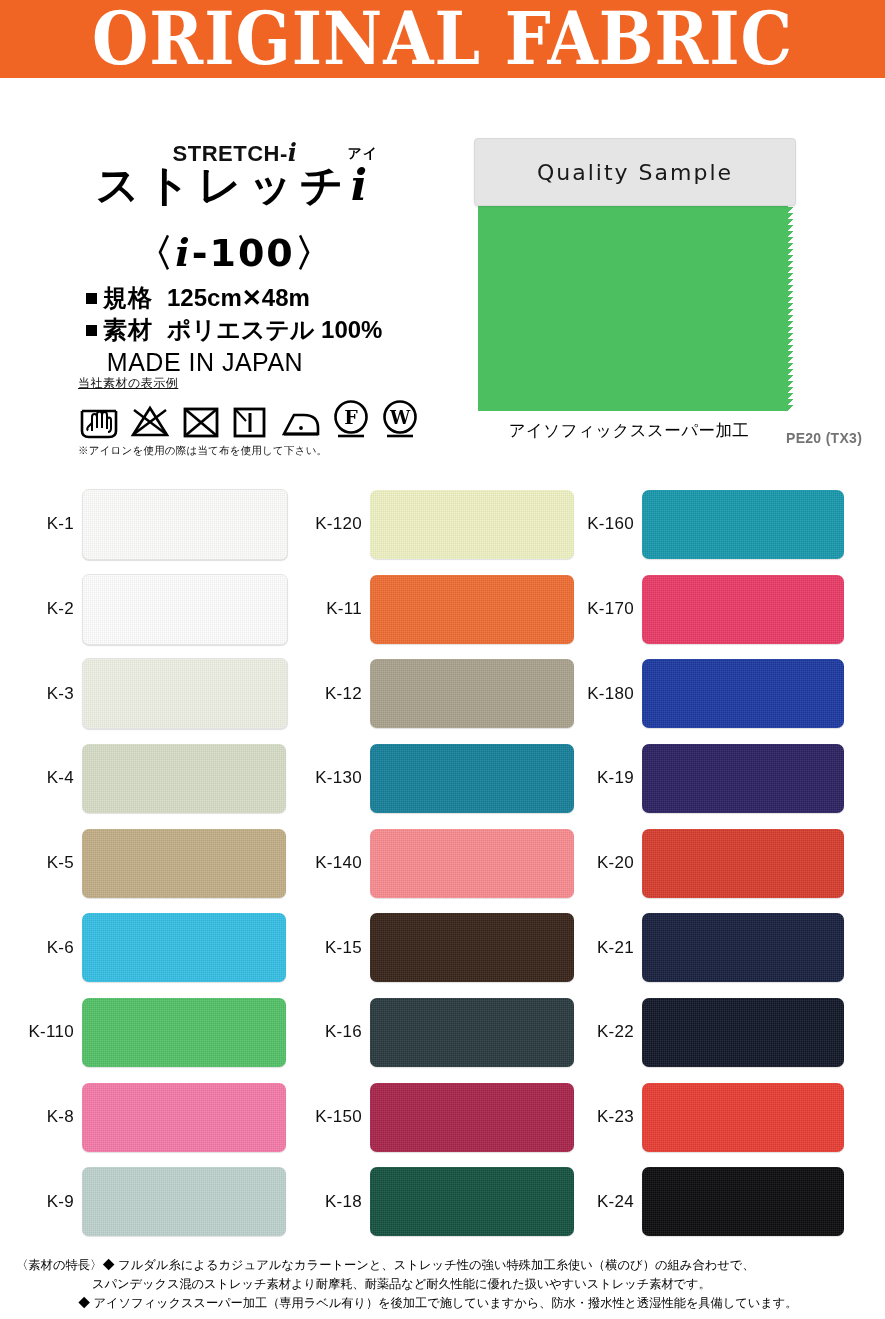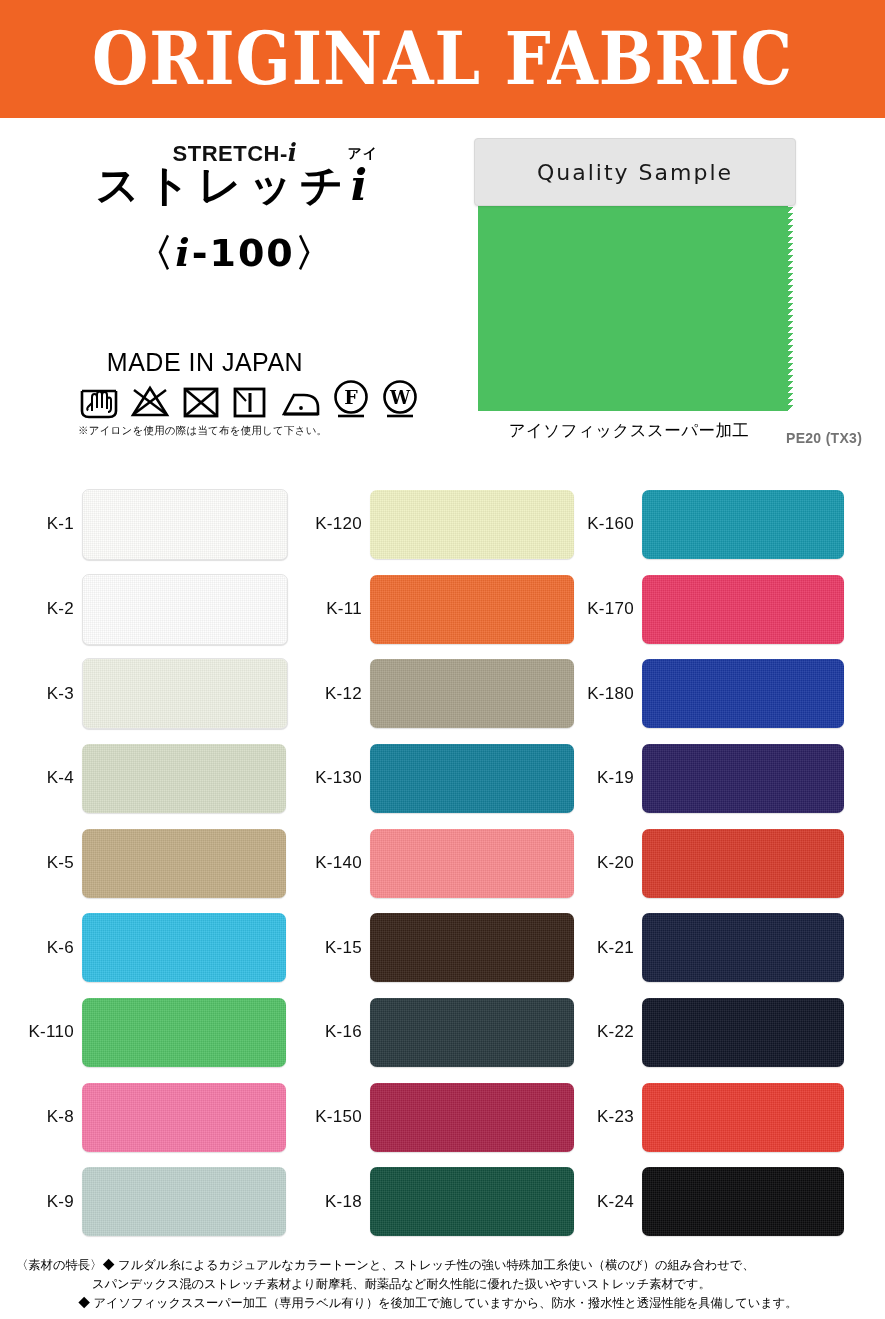--- a/index.html
+++ b/index.html
@@ -12,21 +12,21 @@
     background: #ffffff;
     font-family: "Liberation Sans", sans-serif;
     overflow: hidden;
     position: relative;
   }
 
   
   .banner {
     position: absolute;
     left: 0; top: 0;
-    width: 885px; height: 118px;
+    width: 885px; height: 78px;
     background: #f06424;
     overflow: hidden;
   }
   .banner-title {
     position: absolute;
     left: 0; right: 0;
     top: 50%;
     transform: translateY(-50%);
     text-align: center;
     color: #ffffff;
@@ -311,25 +311,34 @@
     <div class="jp-title">
       <span>ストレッチ</span><span class="i-big">i</span>
       <span class="ruby-ai">アイ</span>
     </div>
   </div>
 
   <div class="model-line">
     <span>〈</span><span class="i-big">i</span><span>-100</span><span>〉</span>
   </div>
 
+  <div class="spec-list">
+    <div class="spec-row">
+      <span class="spec-bullet"></span><span class="spec-label">規格</span><span class="spec-value">125cm✕48m</span>
+    </div>
+    <div class="spec-row">
+      <span class="spec-bullet"></span><span class="spec-label">素材</span><span class="spec-value">ポリエステル 100%</span>
+    </div>
+  </div>
 
   <div class="made-in">MADE IN JAPAN</div>
 </div>
 
 <div class="care-block">
+  <div class="care-heading">当社素材の表示例</div>
   <div class="care-icons">
 
     <span>
       <svg width="42" height="40" viewBox="0 0 42 40">
         <path d="M4 10 L4 30 Q4 36 11 36 L31 36 Q38 36 38 30 L38 10" fill="none" stroke="#000" stroke-width="2.6"></path>
         <path d="M4 10 L38 10" fill="none" stroke="#000" stroke-width="2.6"></path>
         <g stroke="#000" stroke-width="2" fill="none">
           <path d="M14 30 L14 16 Q14 13 16.5 13 Q19 13 19 16 L19 27"></path>
           <path d="M19 27 L19 13.5 Q19 10.5 21.5 10.5 Q24 10.5 24 13.5 L24 27"></path>
           <path d="M24 27 L24 14 Q24 11 26.5 11 Q29 11 29 14 L29 28"></path>

